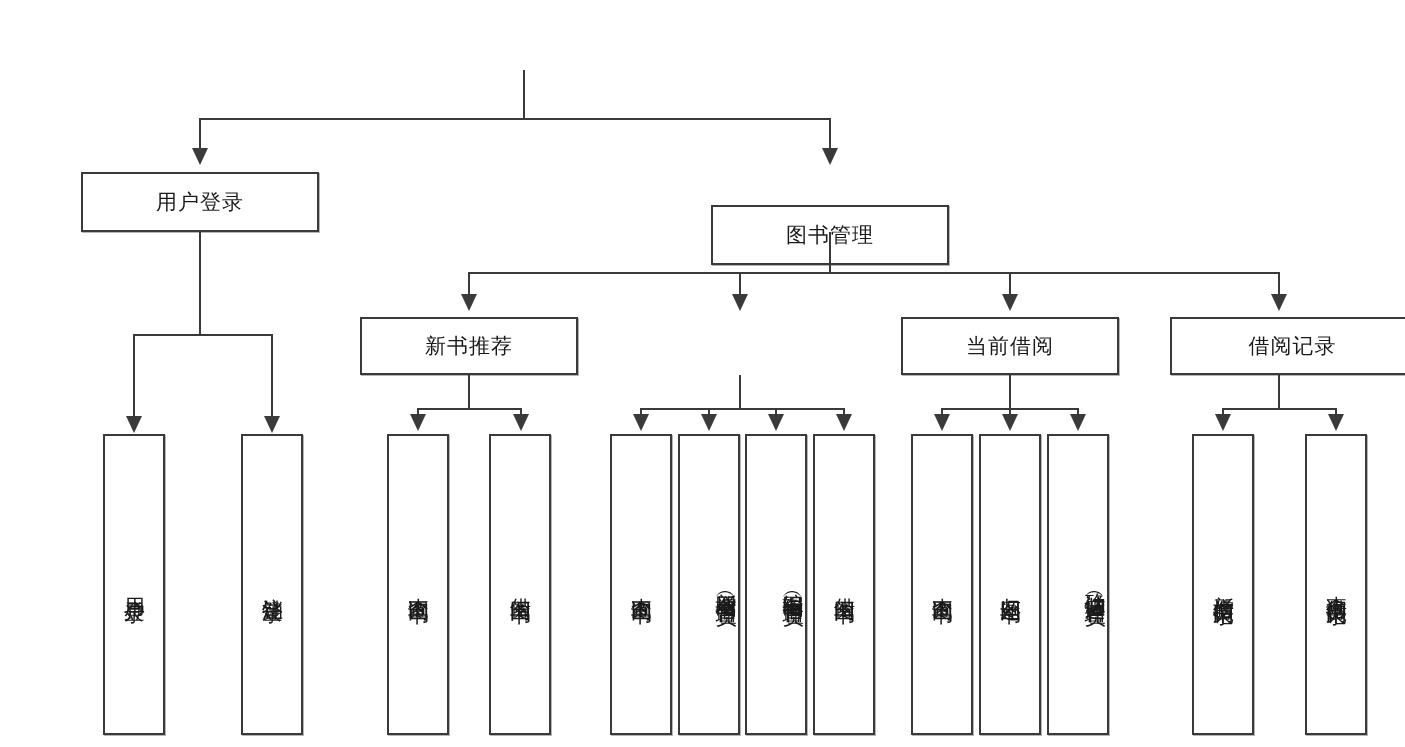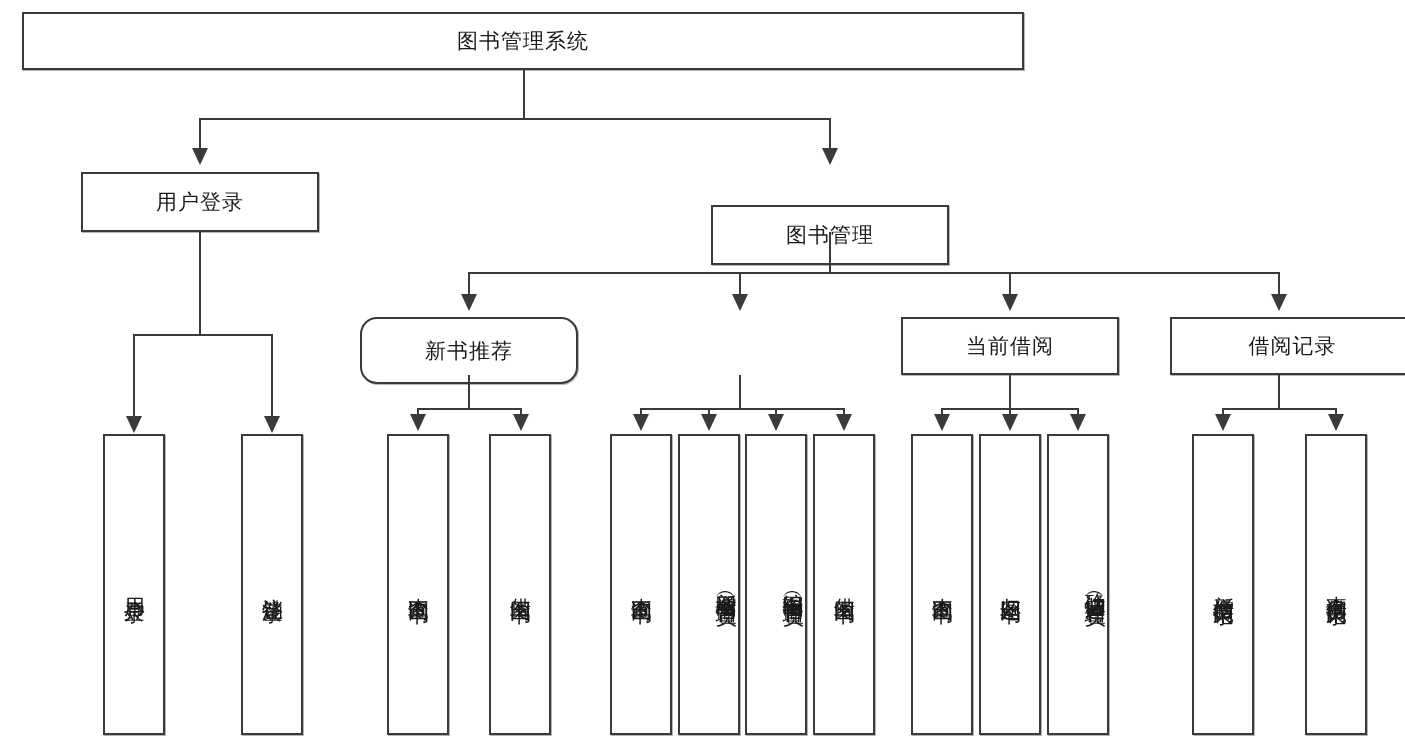--- a/index.html
+++ b/index.html
@@ -66,23 +66,20 @@
     color: #b9b9b9;
     white-space: nowrap;
     letter-spacing: 0.5px;
   }
 </style>
 </head>
 <body>
 
 <div id="canvas">
 
-  <div class="node node-h" style="left:22px; top:12px; width:1002px; height:58px;">
-    <span>图书管理系统</span>
-  </div>
 
   <div class="edge edge-v" style="left:523px; top:70px; width:2px; height:48px;"></div>
 
   <div class="edge edge-h" style="left:199px; top:118px; width:632px; height:2px;"></div>
 
   <div class="edge edge-v" style="left:199px; top:118px; width:2px; height:31px;"></div>
   <div class="arrow" style="left:192px; top:148px;"></div>
 
   <div class="edge edge-v" style="left:829px; top:118px; width:2px; height:31px;"></div>
   <div class="arrow" style="left:822px; top:148px;"></div>
@@ -109,21 +106,21 @@
 
   <div class="edge edge-v" style="left:739px; top:272px; width:2px; height:24px;"></div>
   <div class="arrow" style="left:732px; top:294px;"></div>
 
   <div class="edge edge-v" style="left:1009px; top:272px; width:2px; height:24px;"></div>
   <div class="arrow" style="left:1002px; top:294px;"></div>
 
   <div class="edge edge-v" style="left:1278px; top:272px; width:2px; height:24px;"></div>
   <div class="arrow" style="left:1271px; top:294px;"></div>
 
-  <div class="node node-h" style="left:360px; top:317px; width:218px; height:67px;border-radius:17px;">
+  <div class="node node-h" style="left:360px; top:317px; width:218px; height:58px;">
     <span>新书推荐</span>
   </div>
   <div class="node node-h" style="left:901px; top:317px; width:218px; height:58px;">
     <span>当前借阅</span>
   </div>
   <div class="node node-h" style="left:1170px; top:317px; width:245px; height:58px;">
     <span>借阅记录</span>
   </div>
 
   <div class="edge edge-v" style="left:468px; top:375px; width:2px; height:34px;"></div>

